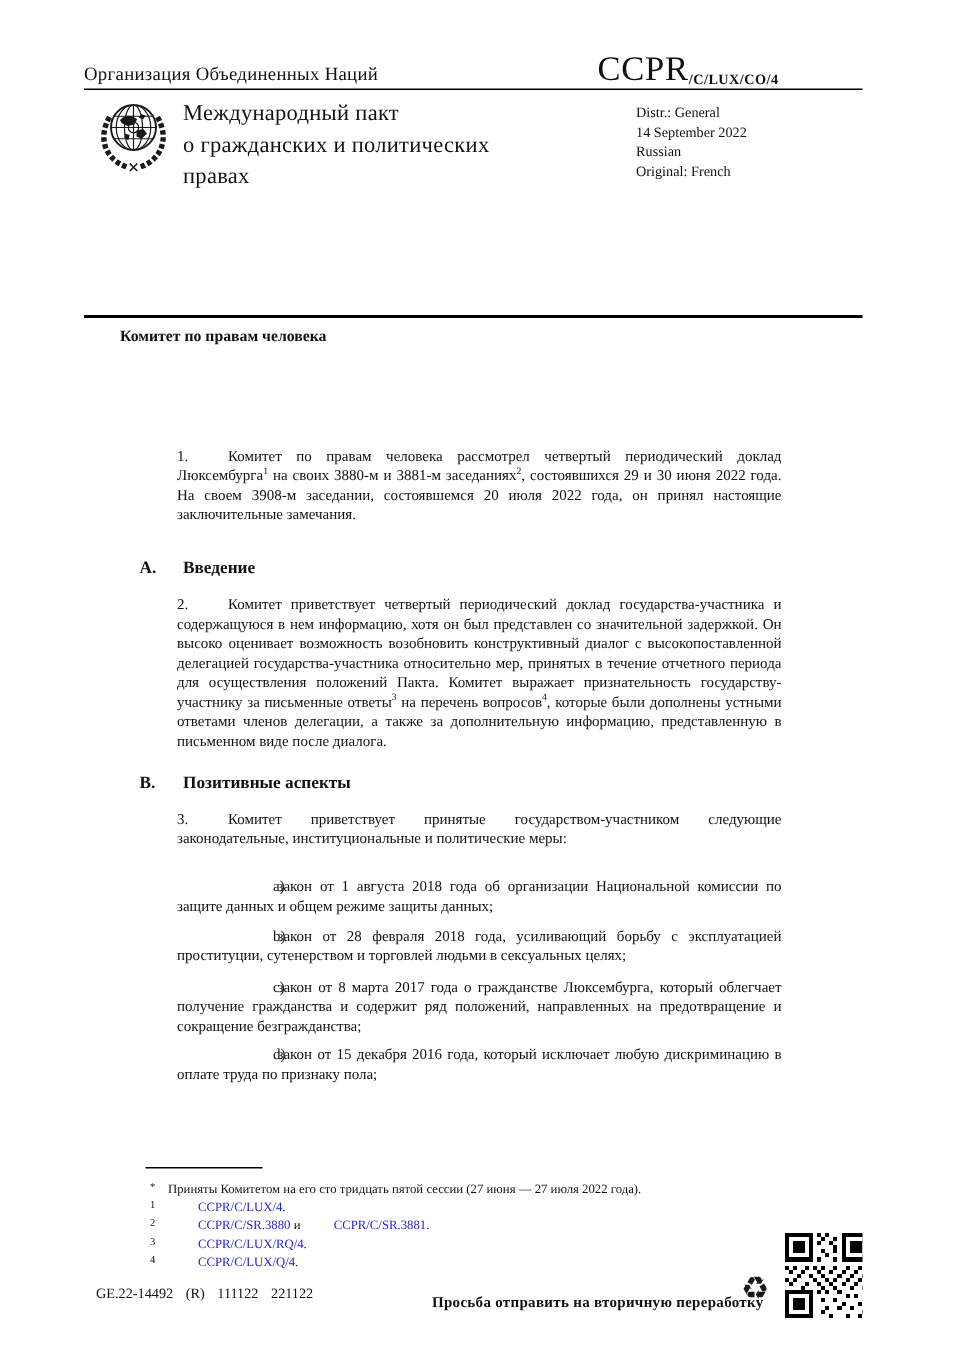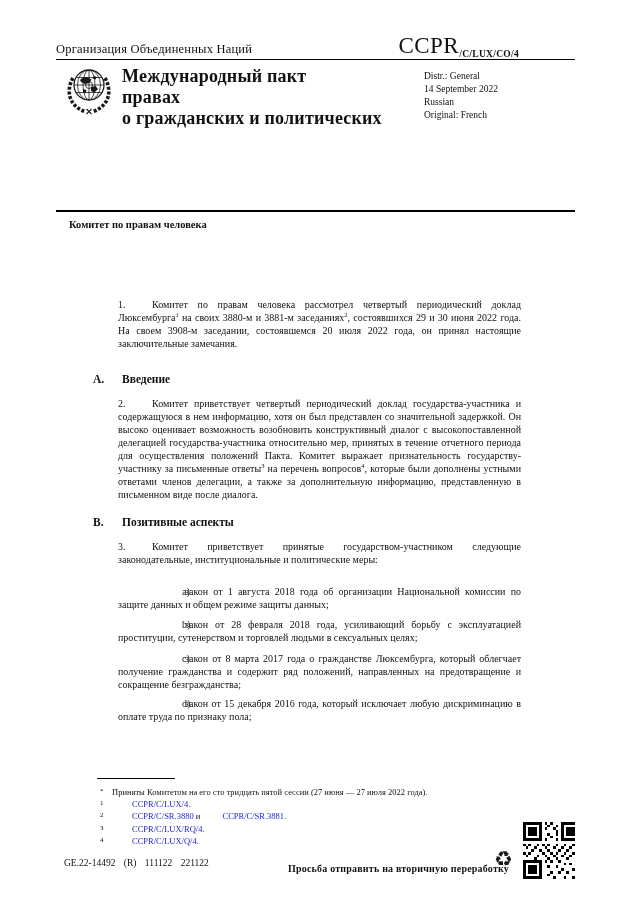--- a/index.html
+++ b/index.html
@@ -17,26 +17,26 @@
   .doc-symbol {display:flex; align-items:flex-end;}
   .sym-main {font-size:23px; letter-spacing:0.5px;}
   .sym-sub {font-size:9.5px; font-weight:bold; letter-spacing:0.3px;}
   .rule-thin {position:absolute; left:56px; width:528px; top:59px; border-top:1.6px solid #000;}
   .rule-thick {position:absolute; left:56px; width:528px; top:210px; border-top:2.6px solid #000;}
 
   
   .emblem {position:absolute; left:61px; top:61px; width:56px; height:56px;}
   .covenant-title {
     position:absolute; left:122px; top:66px; width:280px;
-    font-size:18px; font-weight:bold; line-height:21px; letter-spacing:0.2px;
+    font-size:15px; font-weight:normal; line-height:21px; letter-spacing:0.2px;
   }
   .distr-block {position:absolute; left:424px; top:70px; font-size:9.5px; line-height:13px;}
 
   
-  .committee {position:absolute; left:69px; top:219px; font-size:10.5px; font-weight:bold;}
+  .committee {position:absolute; left:80px; top:219px; font-size:10.5px; font-weight:bold;}
   .doc-title {position:absolute; left:122px; top:250px; width:340px; font-size:14px; font-weight:bold; line-height:20px;}
   .doc-title sup {font-size:9px; line-height:0;}
 
   .para {position:absolute; left:118px; width:403px; font-size:10px; line-height:13px; text-align:justify;}
   .para sup {font-size:6.5px; line-height:0; vertical-align:super;}
   .pnum {display:inline-block; width:34px;}
   .subitem {text-indent:32px;}
   .snum {display:inline-block; width:35px;}
 
   .sec {position:absolute; left:93px; display:flex; font-size:11.5px; font-weight:bold;}
@@ -92,22 +92,22 @@
       <path d="M33 15l3 1-1.5 2.5-3-1z"></path>
     </g>
     <circle cx="28" cy="24" r="3.5" fill="none" stroke="#1a1a1a" stroke-width="0.8"></circle>
     <path d="M12 17 C4.5 30 8 45 24 50.5" stroke="#1a1a1a" stroke-width="3.6" fill="none" stroke-dasharray="3 1.7"></path>
     <path d="M44 17 C51.5 30 48 45 32 50.5" stroke="#1a1a1a" stroke-width="3.6" fill="none" stroke-dasharray="3 1.7"></path>
     <path d="M25.5 53l5-5 M30.5 53l-5-5" stroke="#1a1a1a" stroke-width="1.1" fill="none"></path>
   </svg>
 
   <div class="covenant-title">
     <div>Международный пакт</div>
+    <div>о гражданских и политических</div>
     <div>правах</div>
-    <div>о гражданских и политических</div>
   </div>
 
   <div class="distr-block">
     <div>Distr.: General</div>
     <div>14 September 2022</div>
     <div>Russian</div>
     <div>Original: French</div>
   </div>
 
   <div class="rule-thick"></div>

